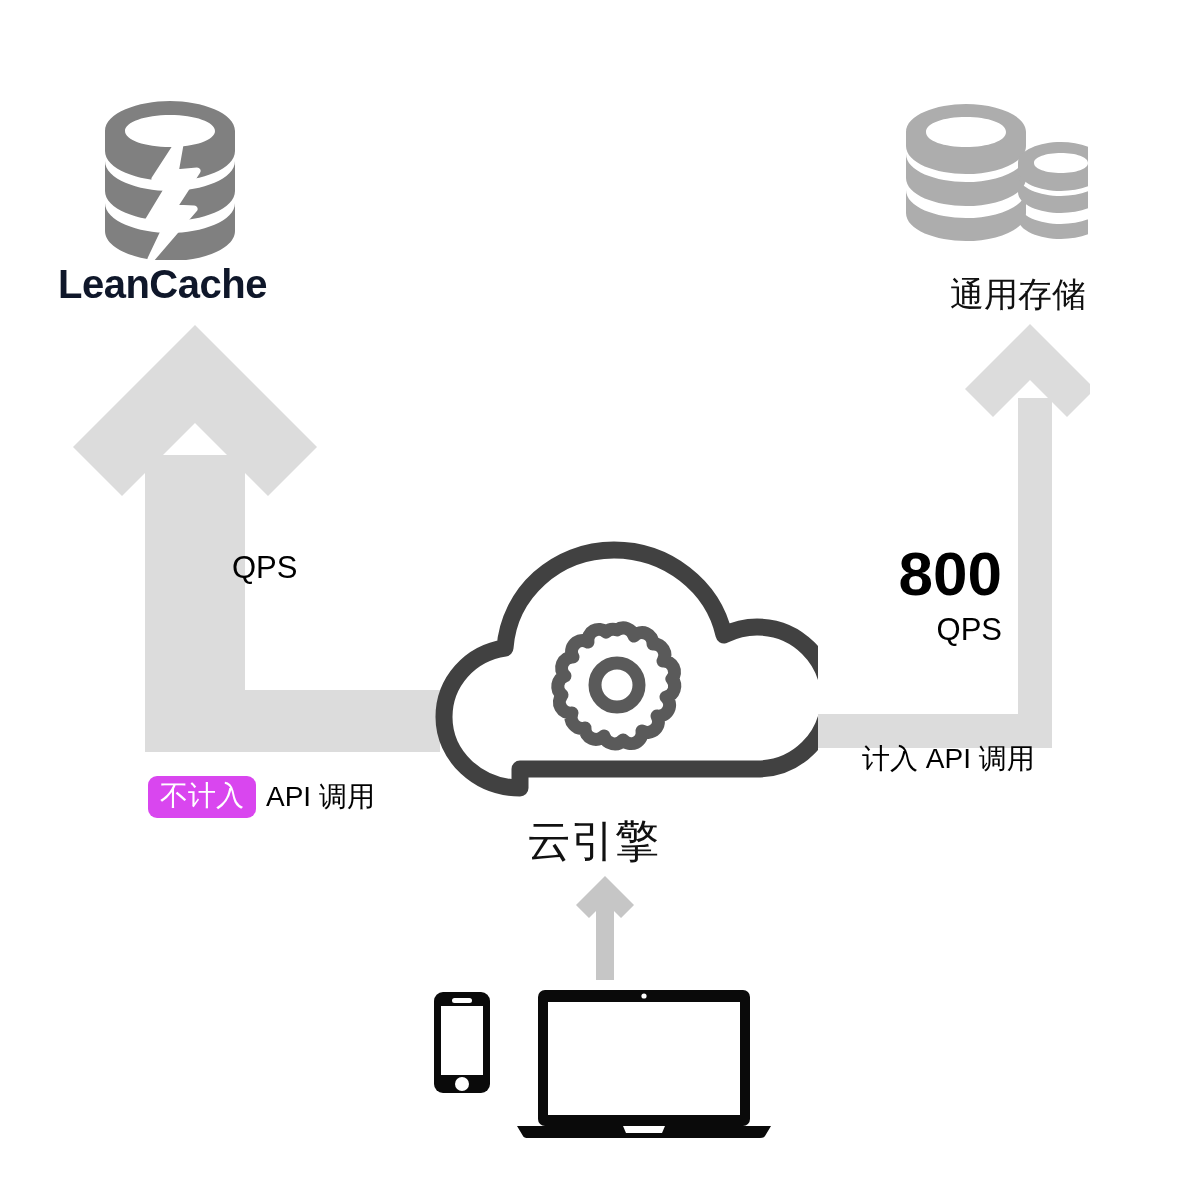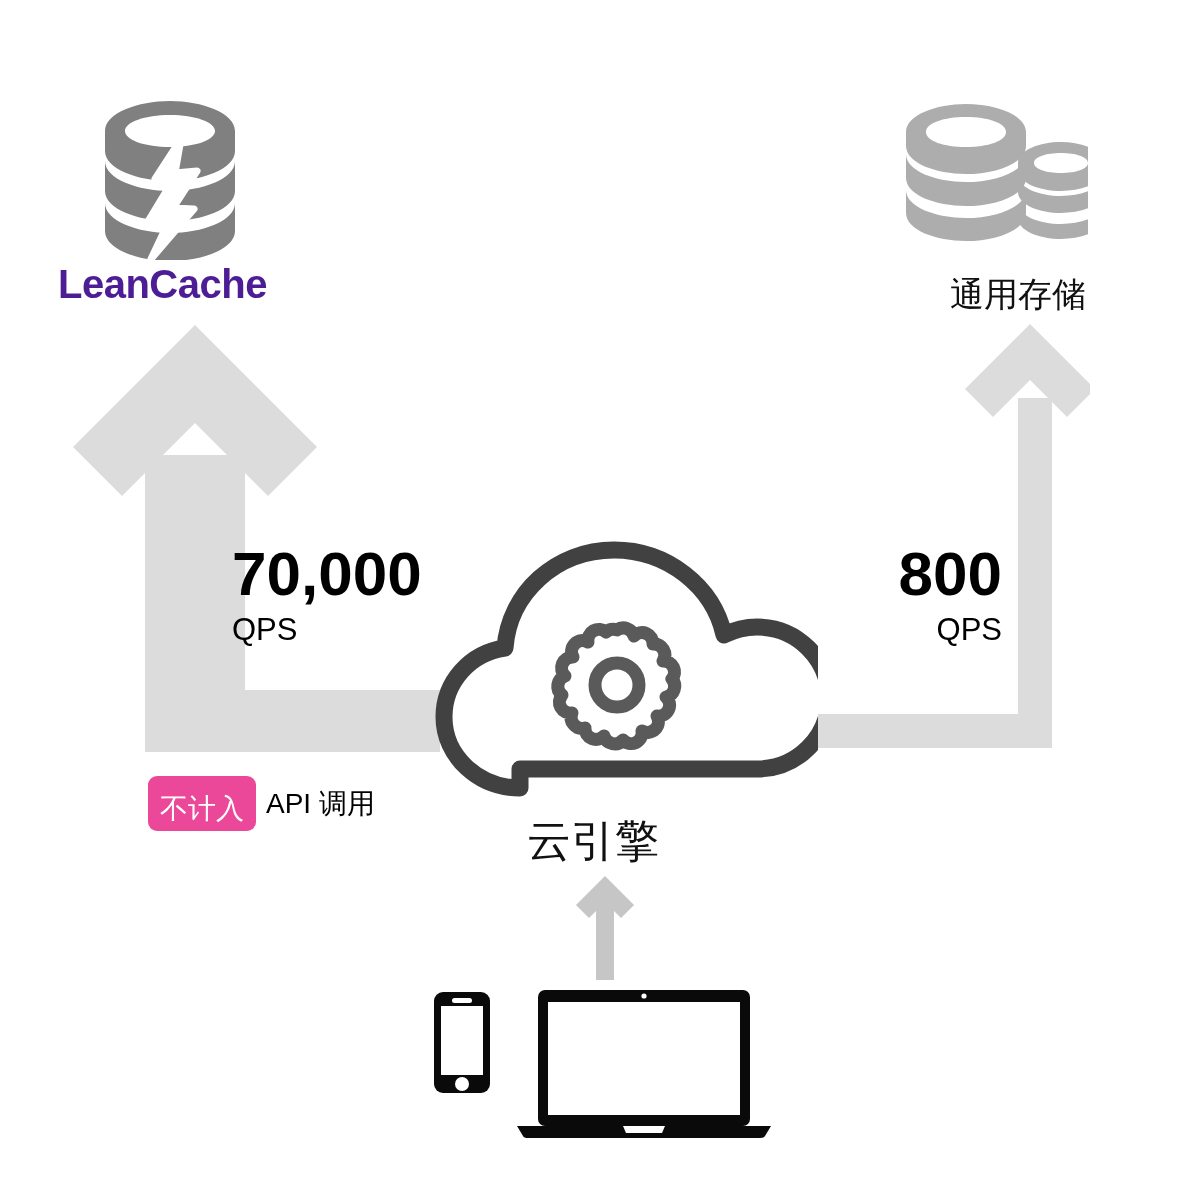--- a/index.html
+++ b/index.html
@@ -18,21 +18,21 @@
     background: #ffffff;
     overflow: hidden;
   }
   .abs { position: absolute; }
 
   
   .node-label-bold {
     font-weight: bold;
     font-size: 40px;
     letter-spacing: -0.5px;
-    color: #4c1d95;
+    color: #0f172a;
     white-space: nowrap;
   }
   .node-label-cn {
     font-size: 34px;
     color: #111;
     white-space: nowrap;
   }
   .qps-number {
     font-weight: bold;
     font-size: 62px;
@@ -48,24 +48,24 @@
   }
   .flow-note {
     font-size: 28px;
     color: #000;
     white-space: nowrap;
     display: flex;
     align-items: center;
   }
   .badge {
     display: inline-block;
-    background: #ec4899;
+    background: #d946ef;
     color: #ffffff;
     border-radius: 9px;
-    padding: 18px 12px 7px 12px;
+    padding: 5px 12px 7px 12px;
     font-size: 28px;
     line-height: 30px;
     margin-right: 10px;
   }
 </style>
 </head>
 <body>
 
 <div id="stage">
 
@@ -178,34 +178,36 @@
                  A 11,11 0 0 1 -29,-43
                  A 11,11 0 0 1 -11,-53
                  A 11,11 0 0 1 0,-55 Z"></path>
         <circle cx="0" cy="0" r="22"></circle>
       </g>
     </g>
   </svg>
   <div class="abs node-label-cn" style="left:527px; top:812px; font-size:44px;">云引擎</div>
 
   <div class="abs" style="left:232px; top:543px;">
-    <div class="qps-number">70,000</div>
     <div class="qps-unit" style="margin-top:8px;">QPS</div>
   </div>
 
   <div class="abs flow-note" style="left:148px; top:776px;">
     <span class="badge">不计入</span>
     <span>API 调用</span>
   </div>
 
   <div class="abs" style="left:772px; top:543px; width:230px; text-align:right;">
     <div class="qps-number">800</div>
     <div class="qps-unit" style="margin-top:8px;">QPS</div>
   </div>
 
+  <div class="abs flow-note" style="left:862px; top:740px;">
+    <span>计入 API 调用</span>
+  </div>
 
   <svg class="abs" style="left:432px; top:990px;" width="60" height="105">
     <rect x="2" y="2" width="56" height="101" rx="9" ry="9" fill="#0a0a0a"></rect>
     <rect x="9" y="16" width="42" height="69" fill="#ffffff"></rect>
     <rect x="20" y="8" width="20" height="5" rx="2.5" ry="2.5" fill="#ffffff"></rect>
     <circle cx="30" cy="94" r="7" fill="#ffffff"></circle>
   </svg>
 
   <svg class="abs" style="left:515px; top:988px;" width="272" height="152">
     <rect x="23" y="2" width="212" height="136" rx="7" ry="7" fill="#0a0a0a"></rect>

